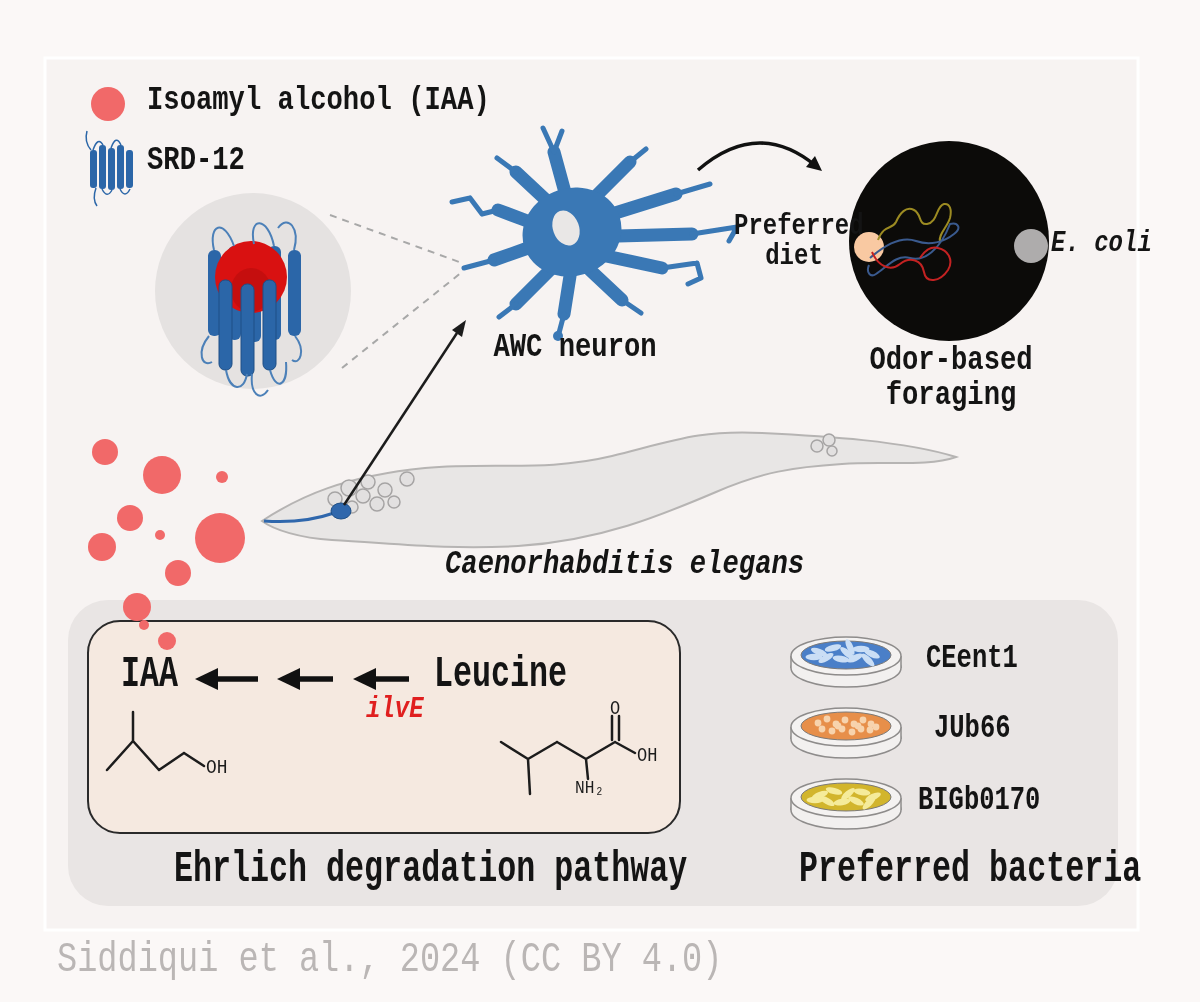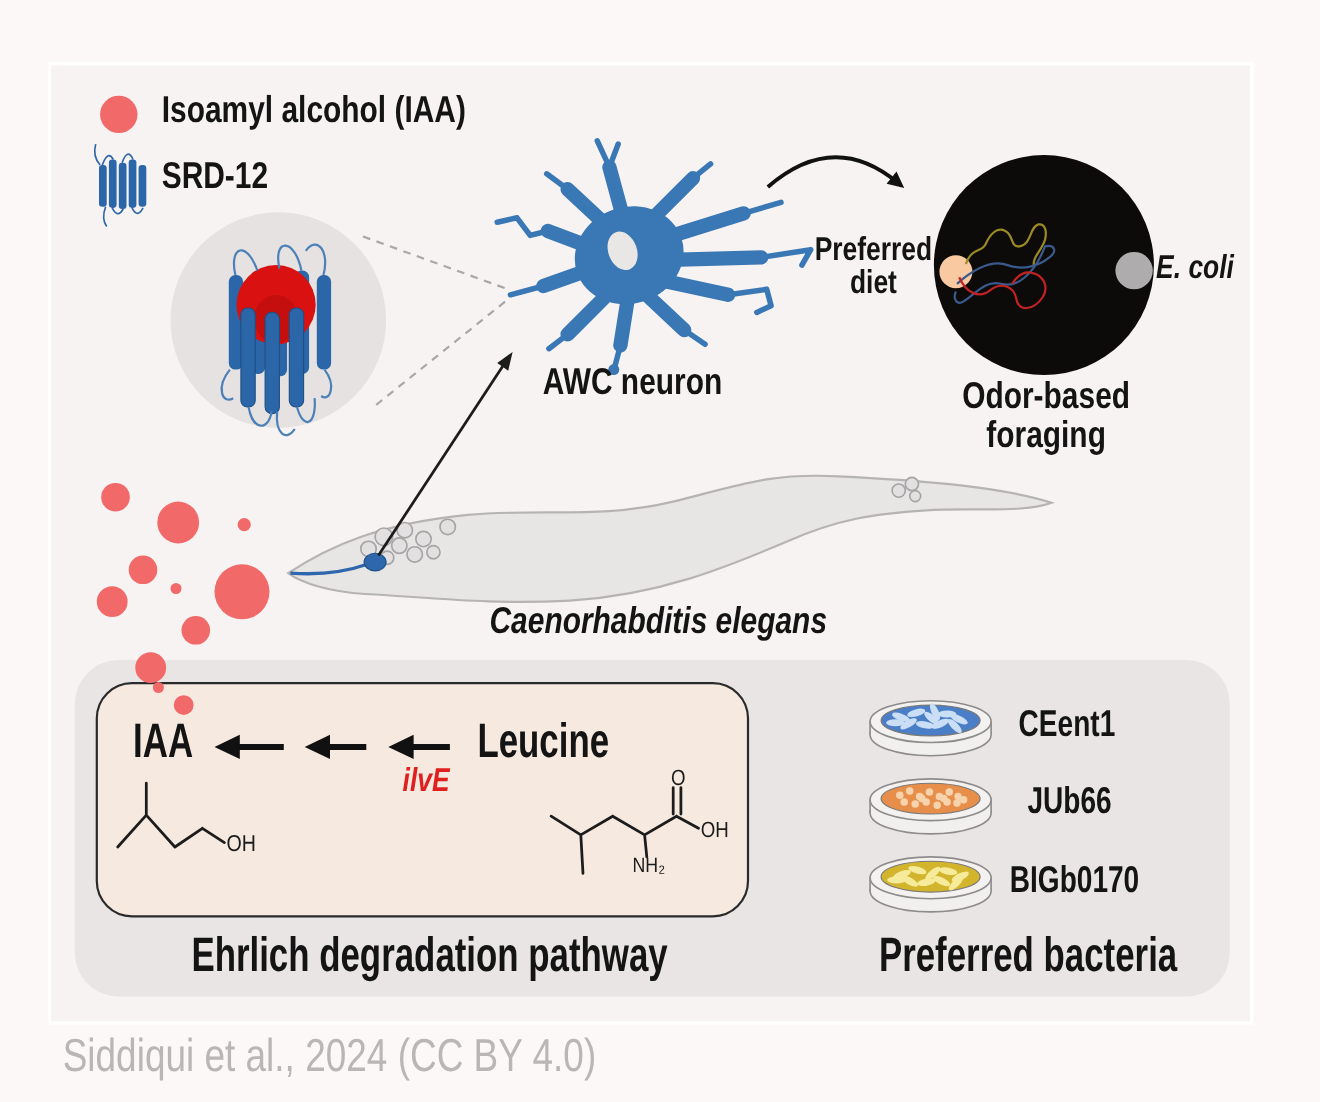--- a/index.html
+++ b/index.html
@@ -1,17 +1,17 @@
 <!DOCTYPE html>
 <html><head>
 <meta charset="utf-8">
 <style>
   html,body{margin:0;padding:0;background:#fbf8f7;}
   .stage{position:relative;width:1200px;height:1002px;overflow:hidden;
-         font-family:Liberation Sans, sans-serif;}
+         font-family:Liberation Mono, monospace;}
   svg.art{position:absolute;left:0;top:0;}
   .lbl{position:absolute;color:#141414;font-weight:bold;line-height:1.05;white-space:nowrap;}
   .ctr{text-align:center;}
   .it{font-style:italic;}
   .sx80{transform:scaleX(0.80);}
   .sx72{transform:scaleX(0.72);}
   .sx75{transform:scaleX(0.75);}
   .ol{transform-origin:0 0;}
   .oc{transform-origin:50% 0;}
   .chem{position:absolute;color:#1c1c1c;font-weight:normal;transform:scaleX(0.85);transform-origin:0 0;white-space:nowrap;}

